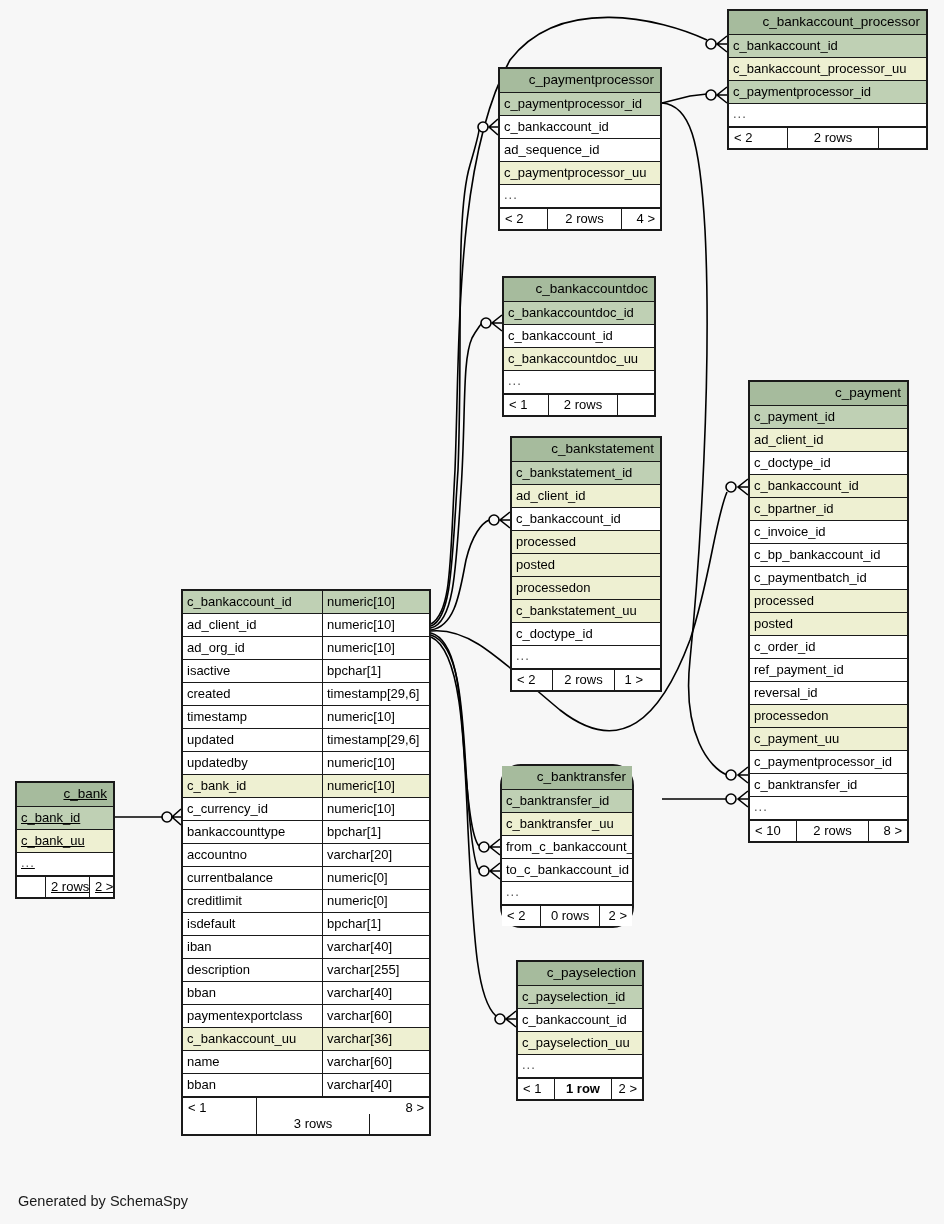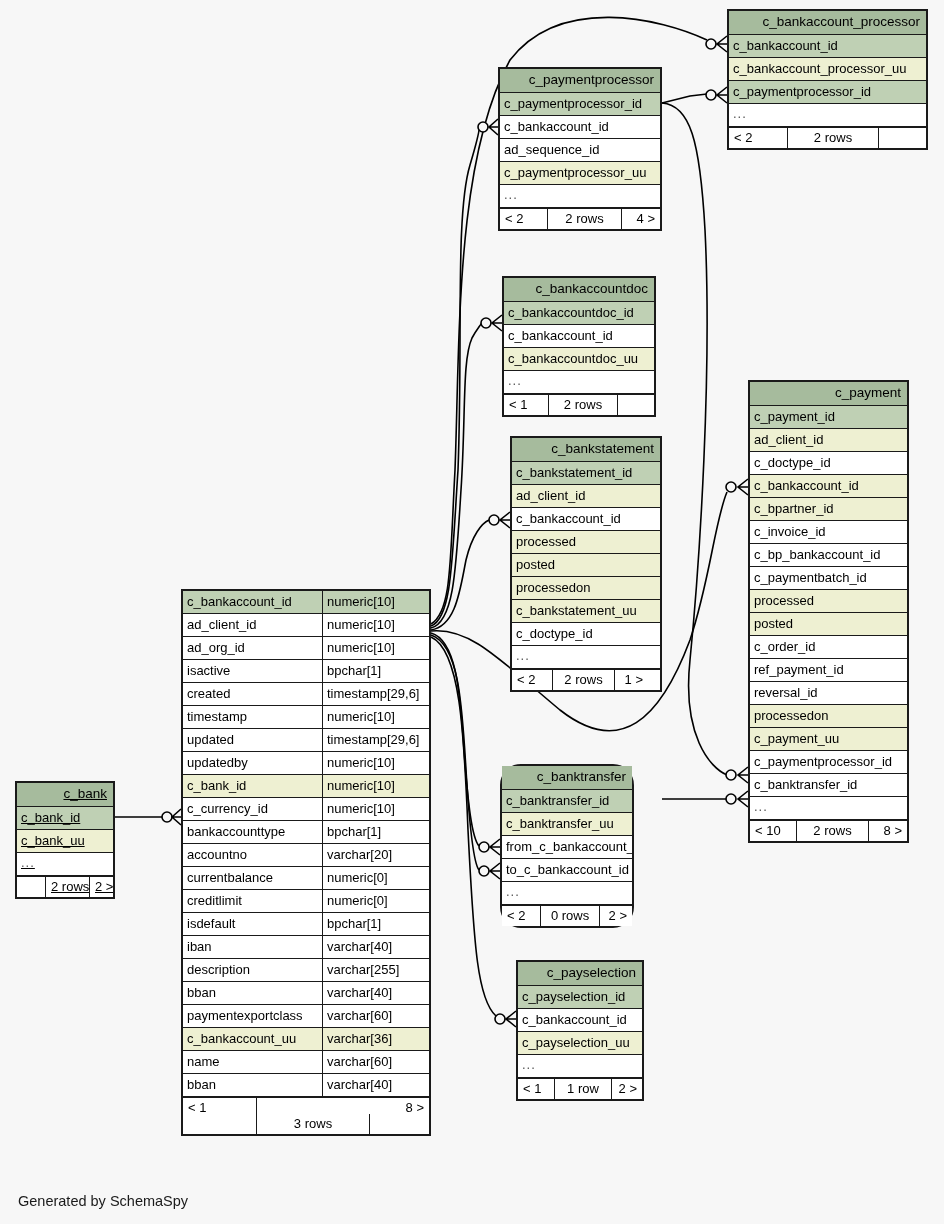--- a/index.html
+++ b/index.html
@@ -363,21 +363,21 @@
           <div class="cell name">c_bankaccount_id</div>
         </div>
         <div class="row hl">
           <div class="cell name">c_payselection_uu</div>
         </div>
         <div class="row ellipsis plain">
           <div class="cell">...</div>
         </div>
         <div class="footer">
           <div class="fcell fleft" style="width: 37px;">&lt; 1</div>
-          <div class="fcell fmid" style="width: 57px;">1 row</div>
+          <div class="fcell fmid" style="width: 57px; font-weight: bold;">1 row</div>
           <div class="fcell fright" style="width: 30px;">2 &gt;</div>
         </div>
       </div>
       <div class="entity" style="left: 15px; top: 781px; width: 100px; text-decoration: underline;">
         <div class="title">c_bank</div>
         <div class="row pk">
           <div class="cell name">c_bank_id</div>
         </div>
         <div class="row hl">
           <div class="cell name">c_bank_uu</div>

